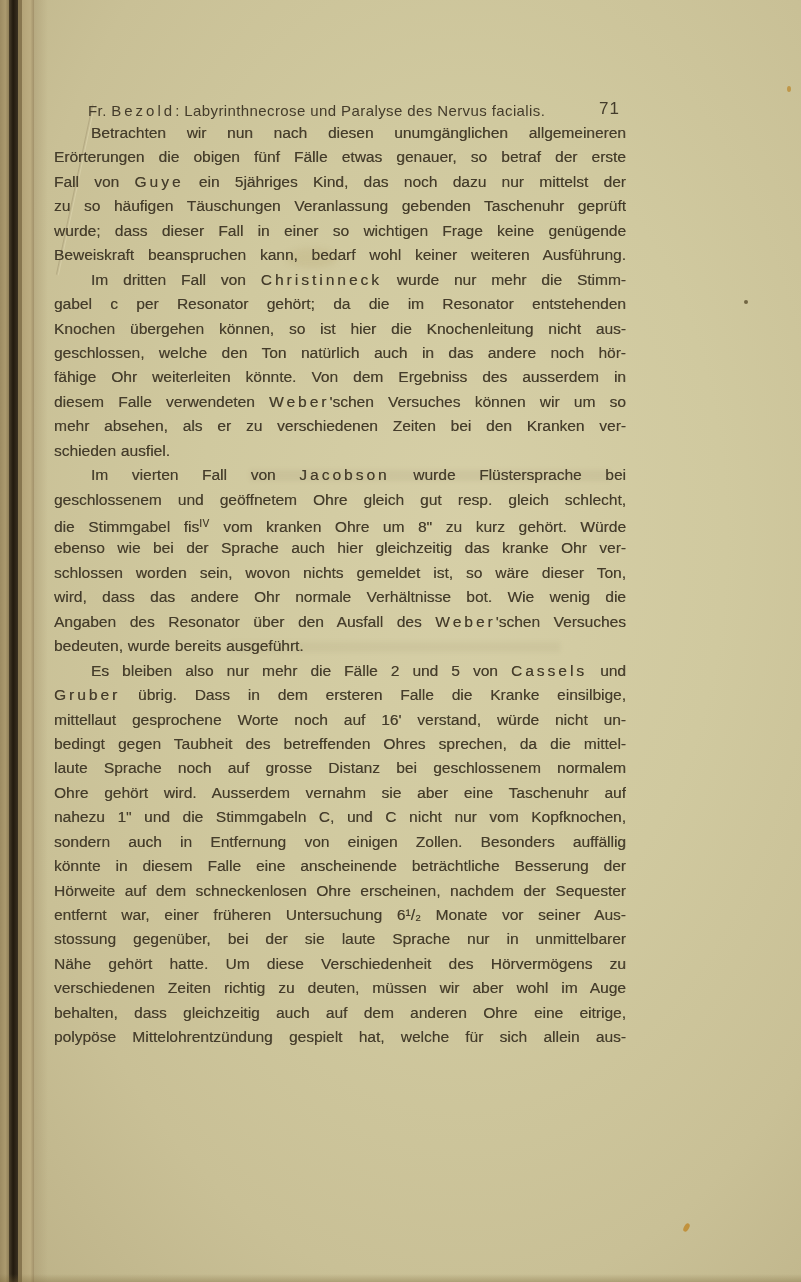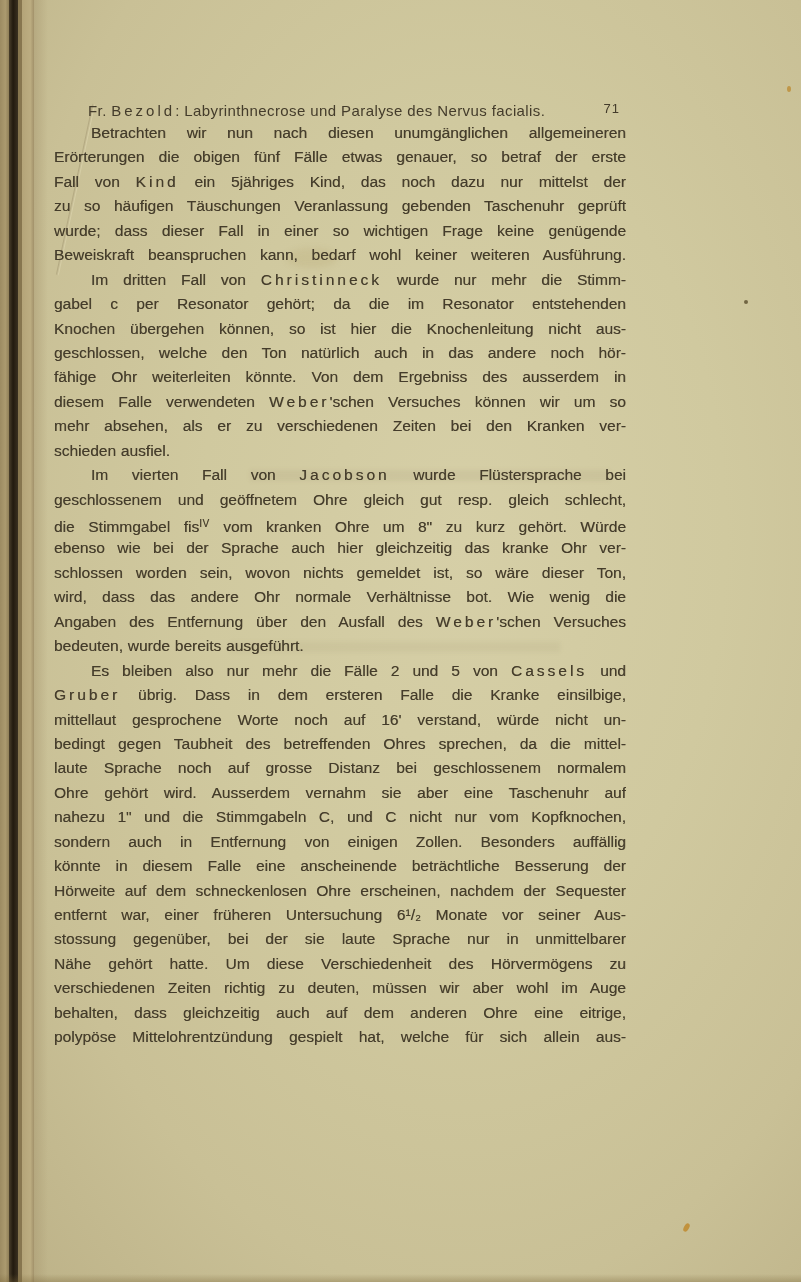--- a/index.html
+++ b/index.html
@@ -42,21 +42,21 @@
   .speck-b{position:absolute;left:684px;top:1223px;width:5px;height:9px;border-radius:45%;
     transform:rotate(28deg);background:#c08a2e;opacity:0.85;}
   .speck-c{position:absolute;left:787px;top:86px;width:4px;height:6px;border-radius:50%;background:#bd8c35;opacity:0.8;}
 
   
   .running-head{
     position:absolute;left:54px;top:99px;width:572px;height:24px;
     font-size:15px;line-height:24px;white-space:nowrap;
   }
   .running-head .title{margin-left:34px;letter-spacing:0.4px;}
-  .page-number{position:absolute;right:6px;top:-2px;font-size:13px;letter-spacing:1px;}
+  .page-number{position:absolute;right:6px;top:-2px;font-size:17px;letter-spacing:1px;}
 
   
   .body-text{
     position:absolute;left:54px;top:121px;width:572px;
     font-size:15.5px;
     text-shadow:0.3px 0.3px 0.5px rgba(70,60,38,0.55);
   }
   .line{
     height:24.45px;line-height:24.45px;overflow:hidden;
     text-align:justify;text-align-last:justify;
@@ -89,39 +89,39 @@
   <div class="speck-c"></div>
 
   <div class="running-head">
     <span class="title"><span>Fr. </span><span class="spaced">Bezold</span><span>: Labyrinthnecrose und Paralyse des Nervus facialis.</span></span>
     <span class="page-number">71</span>
   </div>
 
   <div class="body-text">
       <div class="line indent"><span>Betrachten wir nun nach diesen unumgänglichen allgemeineren</span></div>
       <div class="line"><span>Erörterungen die obigen fünf Fälle etwas genauer, so betraf der erste</span></div>
-      <div class="line"><span>Fall von </span><span class="spaced">Kind</span><span> ein 5jähriges Kind, das noch dazu nur mittelst der</span></div>
+      <div class="line"><span>Fall von </span><span class="spaced">Guye</span><span> ein 5jähriges Kind, das noch dazu nur mittelst der</span></div>
       <div class="line"><span>zu so häufigen Täuschungen Veranlassung gebenden Taschenuhr geprüft</span></div>
       <div class="line"><span>wurde; dass dieser Fall in einer so wichtigen Frage keine genügende</span></div>
       <div class="line"><span>Beweiskraft beanspruchen kann, bedarf wohl keiner weiteren Ausführung.</span></div>
       <div class="line indent"><span>Im dritten Fall von </span><span class="spaced">Christinneck</span><span> wurde nur mehr die Stimm-</span></div>
       <div class="line"><span>gabel c per Resonator gehört; da die im Resonator entstehenden</span></div>
       <div class="line"><span>Knochen übergehen können, so ist hier die Knochenleitung nicht aus-</span></div>
       <div class="line"><span>geschlossen, welche den Ton natürlich auch in das andere noch hör-</span></div>
       <div class="line"><span>fähige Ohr weiterleiten könnte. Von dem Ergebniss des ausserdem in</span></div>
       <div class="line"><span>diesem Falle verwendeten </span><span class="spaced">Weber</span><span>'schen Versuches können wir um so</span></div>
       <div class="line"><span>mehr absehen, als er zu verschiedenen Zeiten bei den Kranken ver-</span></div>
       <div class="line nojust"><span>schieden ausfiel.</span></div>
       <div class="line indent"><span>Im vierten Fall von </span><span class="spaced">Jacobson</span><span> wurde Flüstersprache bei</span></div>
       <div class="line"><span>geschlossenem und geöffnetem Ohre gleich gut resp. gleich schlecht,</span></div>
       <div class="line"><span>die Stimmgabel fis</span><span class="sup">IV</span><span> vom kranken Ohre um 8" zu kurz gehört. Würde</span></div>
       <div class="line"><span>ebenso wie bei der Sprache auch hier gleichzeitig das kranke Ohr ver-</span></div>
       <div class="line"><span>schlossen worden sein, wovon nichts gemeldet ist, so wäre dieser Ton,</span></div>
       <div class="line"><span>wird, dass das andere Ohr normale Verhältnisse bot. Wie wenig die</span></div>
-      <div class="line"><span>Angaben des Entfernung über den Ausfall des </span><span class="spaced">Weber</span><span>'schen Versuches</span></div>
+      <div class="line"><span>Angaben des Resonator über den Ausfall des </span><span class="spaced">Weber</span><span>'schen Versuches</span></div>
       <div class="line nojust"><span>bedeuten, wurde bereits ausgeführt.</span></div>
       <div class="line indent"><span>Es bleiben also nur mehr die Fälle 2 und 5 von </span><span class="spaced">Cassels</span><span> und</span></div>
       <div class="line"><span class="spaced">Gruber</span><span> übrig. Dass in dem ersteren Falle die Kranke einsilbige,</span></div>
       <div class="line"><span>mittellaut gesprochene Worte noch auf 16' verstand, würde nicht un-</span></div>
       <div class="line"><span>bedingt gegen Taubheit des betreffenden Ohres sprechen, da die mittel-</span></div>
       <div class="line"><span>laute Sprache noch auf grosse Distanz bei geschlossenem normalem</span></div>
       <div class="line"><span>Ohre gehört wird. Ausserdem vernahm sie aber eine Taschenuhr auf</span></div>
       <div class="line"><span>nahezu 1" und die Stimmgabeln C, und C nicht nur vom Kopfknochen,</span></div>
       <div class="line"><span>sondern auch in Entfernung von einigen Zollen. Besonders auffällig</span></div>
       <div class="line"><span>könnte in diesem Falle eine anscheinende beträchtliche Besserung der</span></div>

